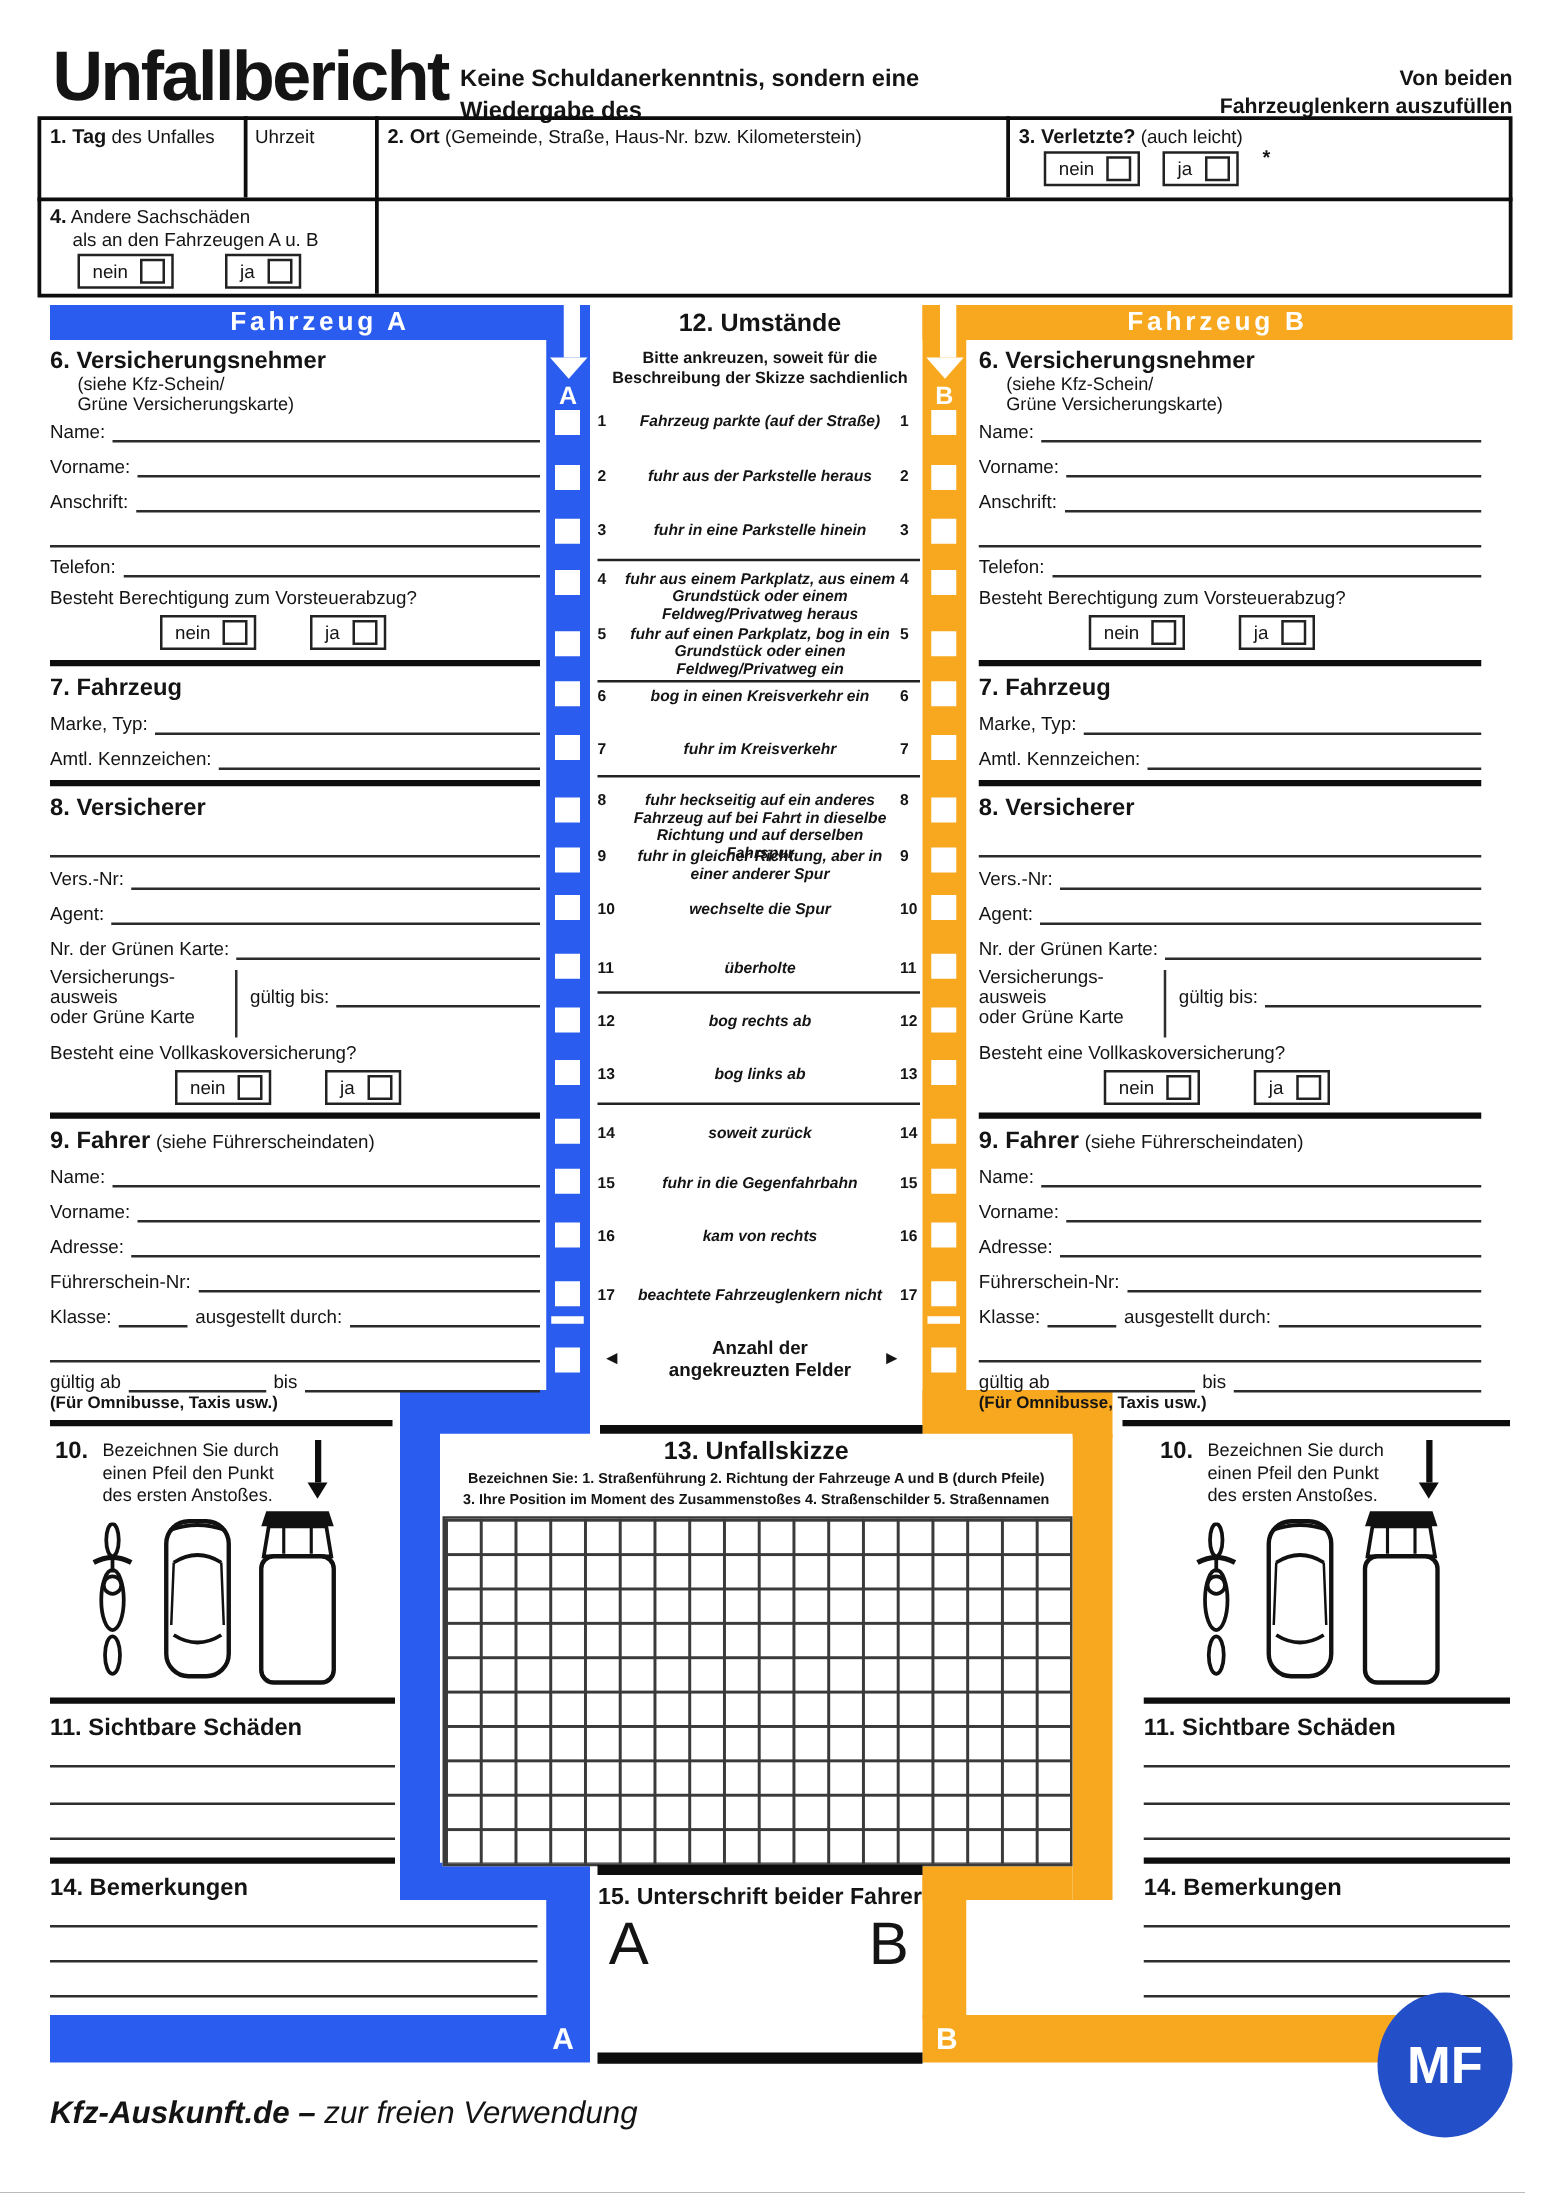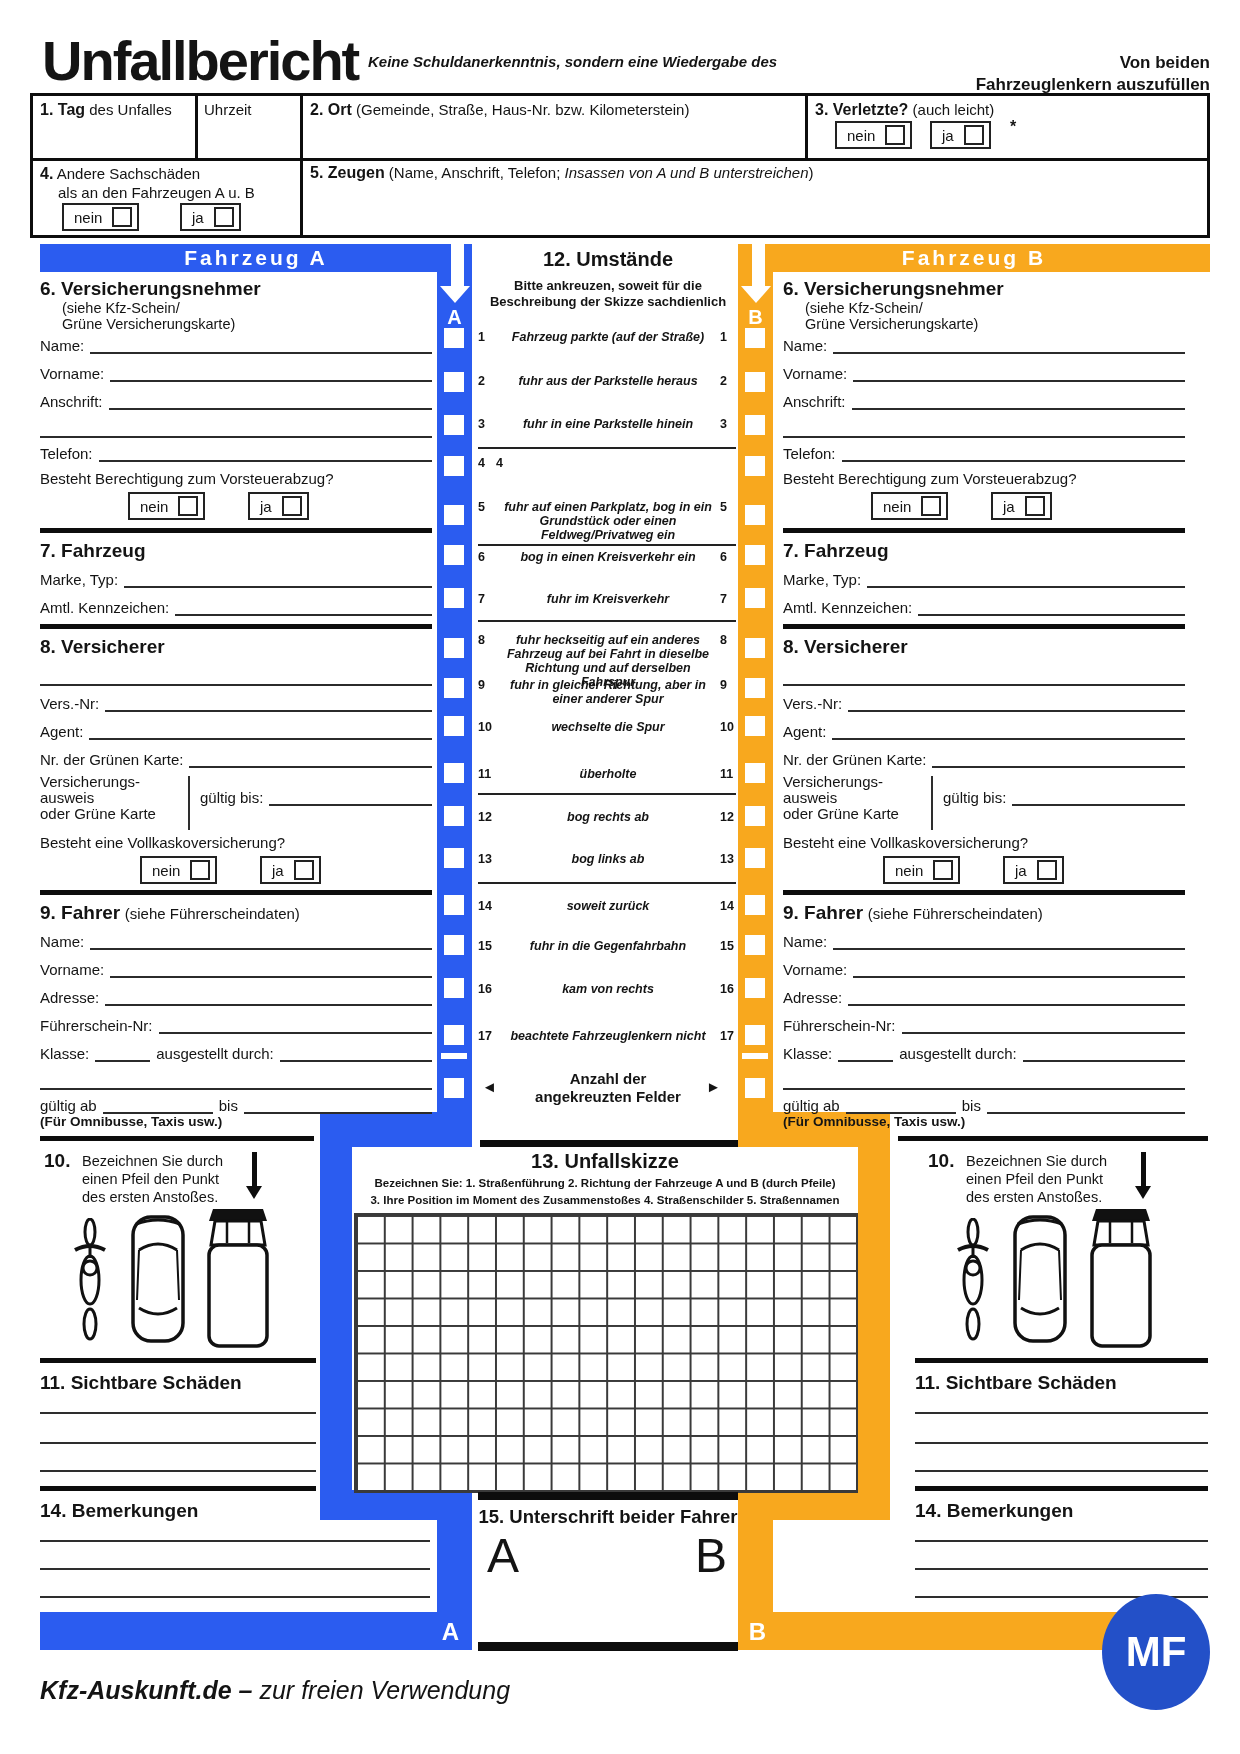--- a/index.html
+++ b/index.html
@@ -51,21 +51,21 @@
   .mf{position:absolute;border-radius:50%;display:flex;align-items:center;justify-content:center;
       color:#fff;font-weight:700;font-size:42px;}
   .footer{position:absolute;font-size:25px;font-style:italic;}
 </style>
 </head>
 <body>
 
 <div class="page">
 
   <div class="abs" style="left:42px;top:28px;font-size:56px;font-weight:900;letter-spacing:-2px;">Unfallbericht</div>
-  <div class="abs b" style="left:368px;top:52px;font-size:15px;line-height:1.3;width:450px;font-style:italic;">
+  <div class="abs b" style="left:368px;top:52px;font-size:19px;line-height:1.3;width:450px;">
     <div>Keine Schuldanerkenntnis, sondern eine Wiedergabe des</div>
   </div>
   <div class="abs b" style="left:880px;top:52px;font-size:17px;line-height:1.3;width:330px;text-align:right;">
     <div>Von beiden</div>
     <div>Fahrzeuglenkern auszufüllen</div>
   </div>
 
   <div class="tbl-border" style="left:30px;top:93px;width:1174px;height:139px;"></div>
   <div class="hline3" style="left:30px;top:158px;width:1180px;"></div>
   <div class="vline" style="left:195px;top:93px;height:65px;"></div>
@@ -100,25 +100,20 @@
     <span>Andere Sachschäden</span>
     <div style="margin-left:18px;">als an den Fahrzeugen A u. B</div>
   </div>
   <div class="cbpair" style="left:62px;top:203px;">
     <span>nein</span>
       <span class="cbsq"></span>
   </div>
   <div class="cbpair" style="left:180px;top:203px;">
     <span>ja</span>
       <span class="cbsq"></span>
-  </div>
-  <div class="abs" style="left:310px;top:164px;font-size:15px;">
-    <span class="b" style="font-size:16px;">5. Zeugen</span>
-    <span>(Name, Anschrift, Telefon;</span>
-    <span class="it">Insassen von A und B unterstreichen</span><span>)</span>
   </div>
   <div class="abs" style="left:310px;top:185px;width:890px;height:45px;"></div>
 
   <div class="hdrbar" style="left:40px;top:244px;width:432px;background:#2B5CF0;">
     <span>Fahrzeug A</span>
   </div>
   <div class="colorrect" style="left:437px;top:244px;width:35px;height:903px;background:#2B5CF0;"></div>
   <div class="colorrect" style="left:320px;top:1112px;width:152px;height:38px;background:#2B5CF0;"></div>
   <div class="colorrect" style="left:320px;top:1147px;width:32px;height:373px;background:#2B5CF0;"></div>
   <div class="colorrect" style="left:352px;top:1490px;width:120px;height:30px;background:#2B5CF0;"></div>
@@ -330,20 +325,21 @@
       <span class="unum">2</span>
     </div>
   <div class="uitem" style="top:417px;">
       <span class="unum">3</span>
       <span class="utext">fuhr in eine Parkstelle hinein</span>
       <span class="unum">3</span>
     </div>
   <div class="usep" style="top:447px;"></div>
   <div class="uitem" style="top:456px;">
       <span class="unum">4</span>
+      <span class="utext">fuhr aus einem Parkplatz, aus einem Grundstück oder einem Feldweg/Privatweg heraus</span>
       <span class="unum">4</span>
     </div>
   <div class="uitem" style="top:500px;">
       <span class="unum">5</span>
       <span class="utext">fuhr auf einen Parkplatz, bog in ein Grundstück oder einen Feldweg/Privatweg ein</span>
       <span class="unum">5</span>
     </div>
   <div class="usep" style="top:544px;"></div>
   <div class="uitem" style="top:550px;">
       <span class="unum">6</span>

